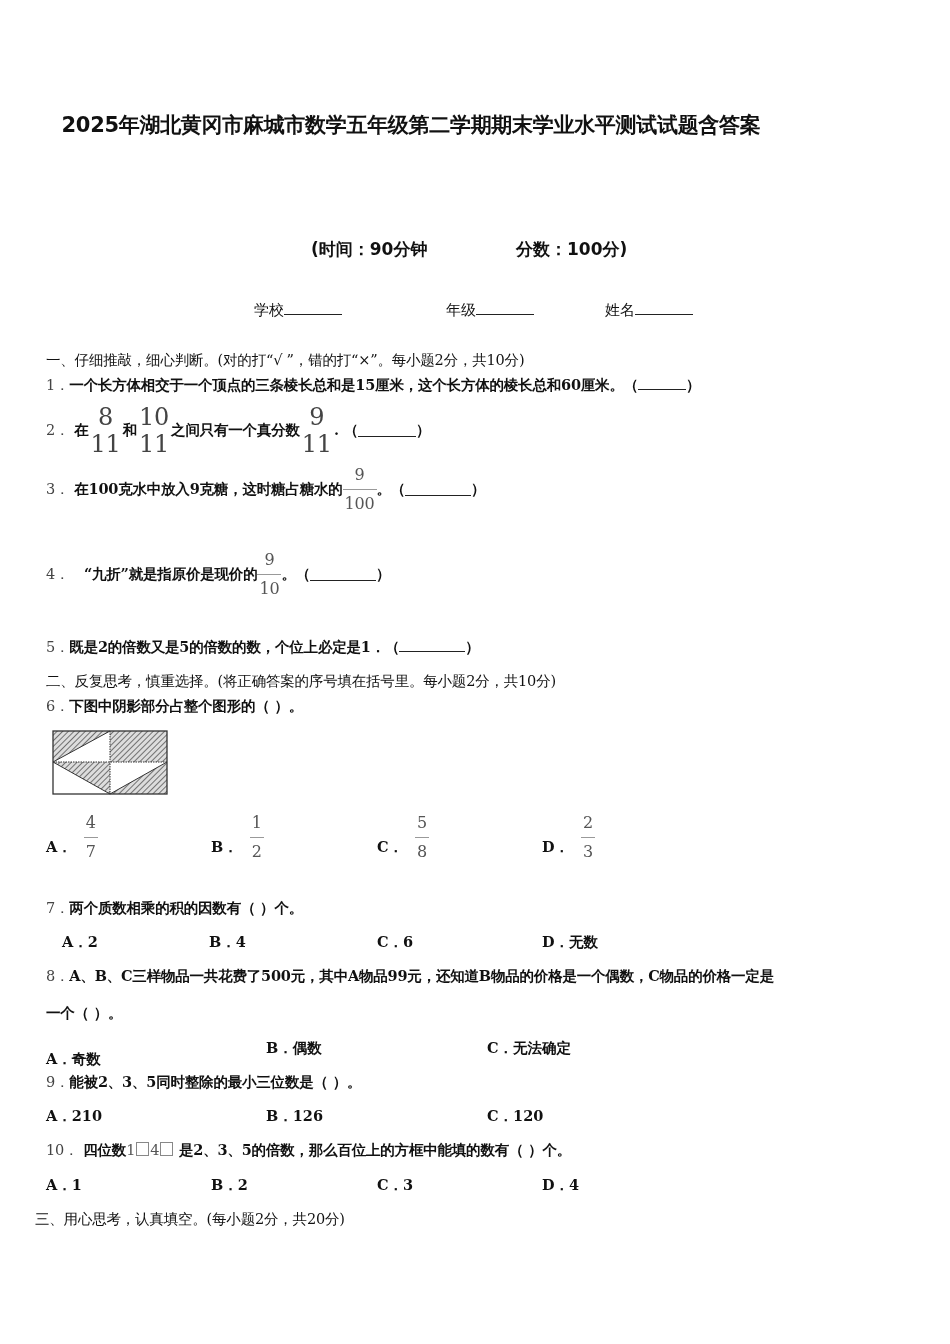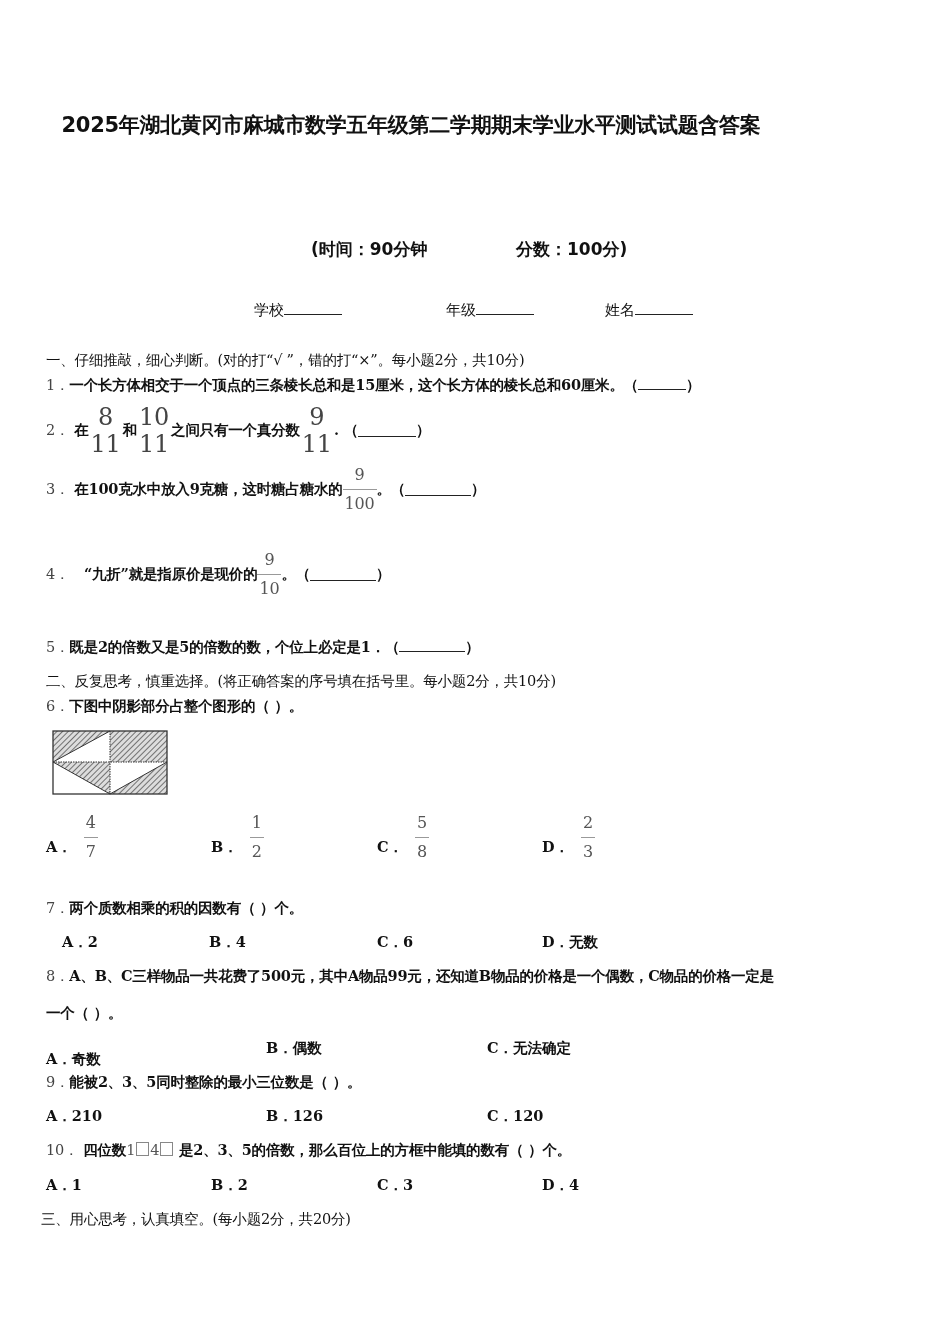--- a/index.html
+++ b/index.html
@@ -188,13 +188,13 @@
 <div class="abs opt" style="left:487px; top:1107px;">C．120</div>
 
 <div class="abs line" style="left:46px; top:1141px;">
   <span class="num">10．</span>&nbsp;<span>四位数</span><span class="serif-light">1</span><span class="box"></span><span class="serif-light">4</span><span class="box"></span>&nbsp;<span>是2、3、5的倍数，那么百位上的方框中能填的数有（    ）个。</span>
 </div>
 <div class="abs opt" style="left:46px; top:1176px;">A．1</div>
 <div class="abs opt" style="left:211px; top:1176px;">B．2</div>
 <div class="abs opt" style="left:377px; top:1176px;">C．3</div>
 <div class="abs opt" style="left:542px; top:1176px;">D．4</div>
 
-<div class="abs line section" style="left:41px; top:1210px;text-align:center;">三、用心思考，认真填空。(每小题2分，共20分)</div>
+<div class="abs line section" style="left:35px; top:1210px;text-align:center;">三、用心思考，认真填空。(每小题2分，共20分)</div>
 
 </body></html>

